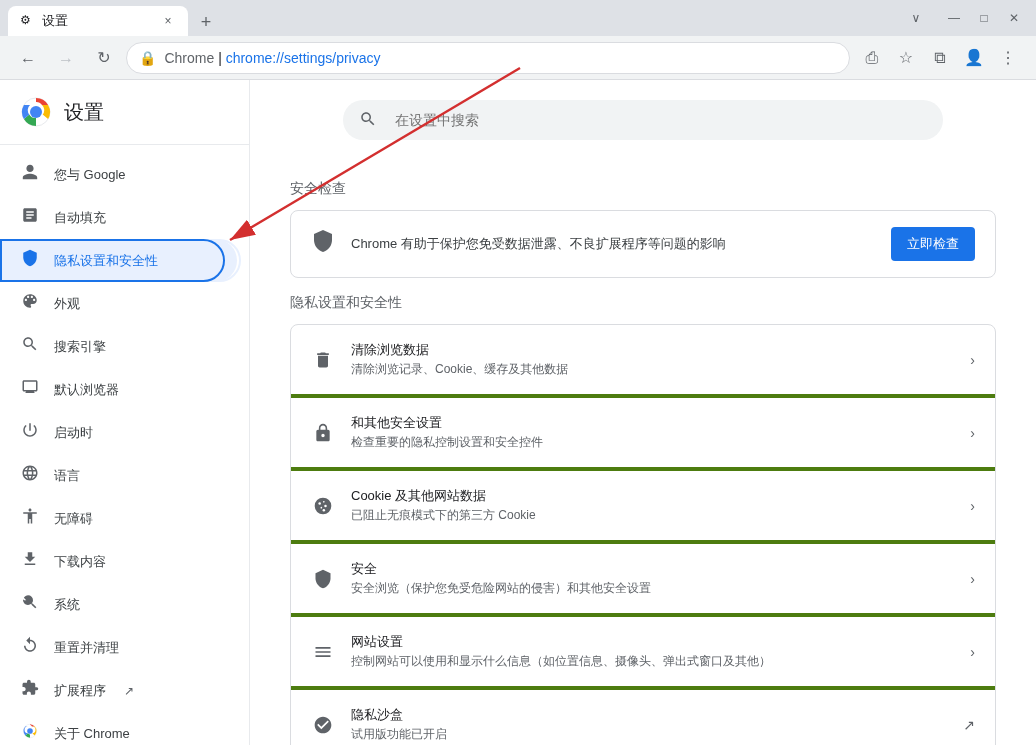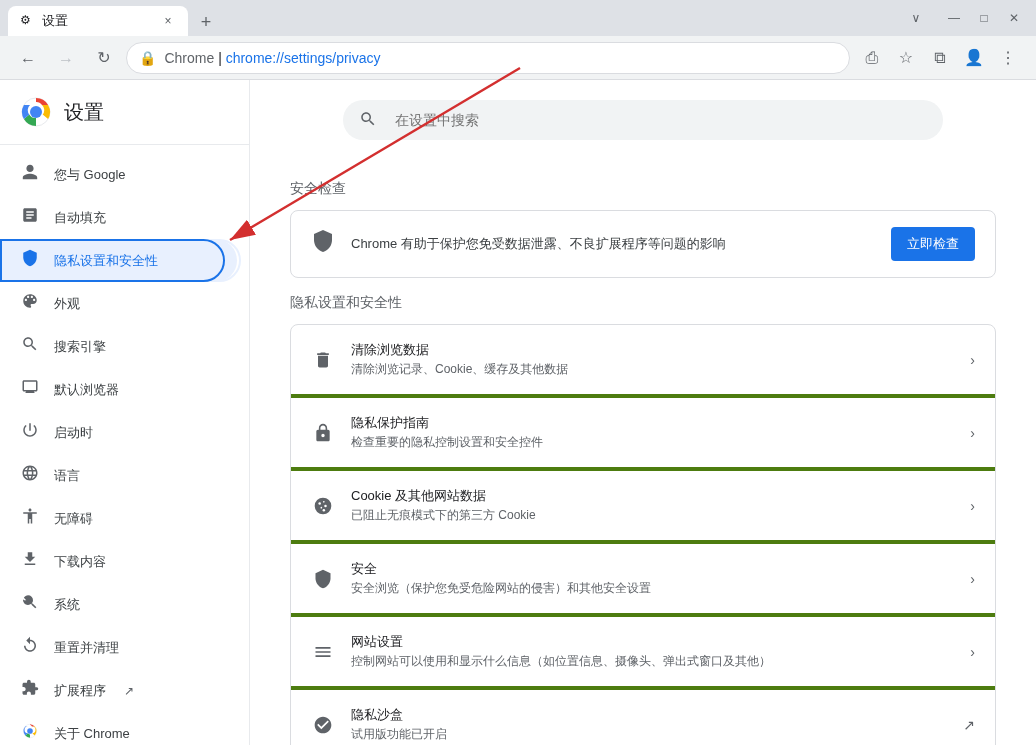--- a/index.html
+++ b/index.html
@@ -378,21 +378,21 @@
           <span class="item-arrow">›</span>
         </div>
 
         <div class="privacy-list-item">
           <div class="item-icon-box">
             <svg width="20" height="20" viewBox="0 0 24 24" fill="#5f6368">
                 <path d="M18 8h-1V6c0-2.76-2.24-5-5-5S7 3.24 7 6v2H6c-1.1 0-2 .9-2 2v10c0 1.1.9 2 2 2h12c1.1 0 2-.9 2-2V10c0-1.1-.9-2-2-2zm-6 9c-1.1 0-2-.9-2-2s.9-2 2-2 2 .9 2 2-.9 2-2 2zm3.1-9H8.9V6c0-1.71 1.39-3.1 3.1-3.1 1.71 0 3.1 1.39 3.1 3.1v2z"></path>
               </svg>
           </div>
           <div class="item-content">
-            <div class="item-main-title">隐私保护指南</div>
+            <div class="item-main-title">和其他安全设置</div>
             <div class="item-subtitle">检查重要的隐私控制设置和安全控件</div>
           </div>
           <span class="item-arrow">›</span>
         </div>
 
         <div class="privacy-list-item">
           <div class="item-icon-box">
             <svg width="20" height="20" viewBox="0 0 24 24" fill="#5f6368">
                 <circle cx="12" cy="12" r="10"></circle>
                 <circle cx="8" cy="9" r="1.5" fill="white"></circle>

